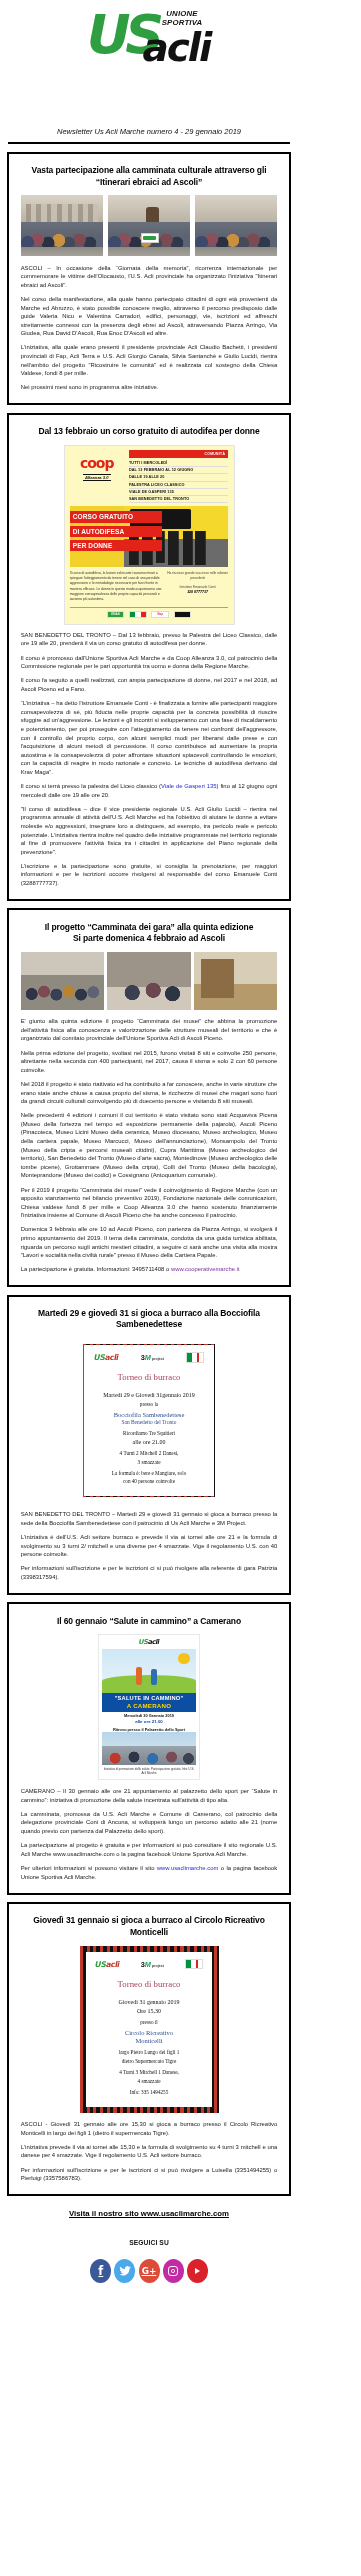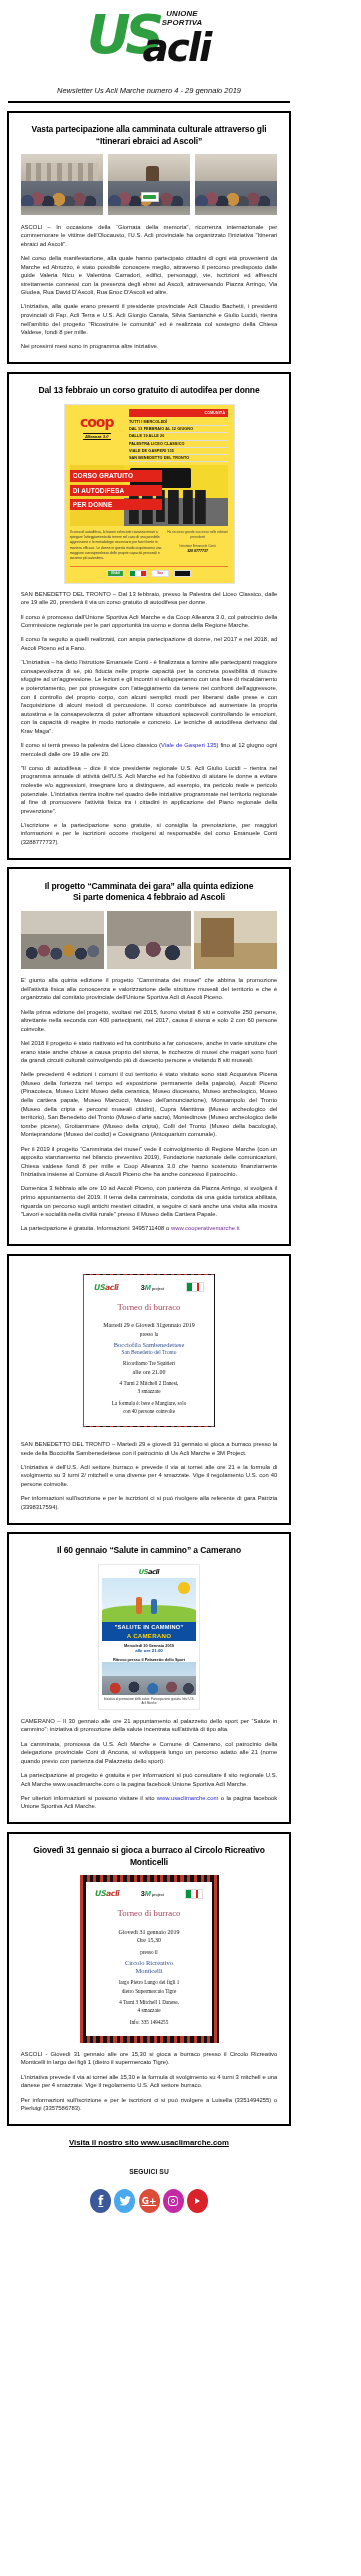--- a/index.html
+++ b/index.html
@@ -39,20 +39,21 @@
     font-size: 7.8px; font-weight: 800; font-style: italic;
     color:#111; letter-spacing: 0.2px;
   }
   .newsletter-line {
     font-style: italic;
     font-size: 7.5px;
     font-weight: 400;
     text-align:center;
     padding: 3.1px 0 5.2px 0;
     color:#111;
+    margin-top:41px;
   }
   .rule-thick { border-top: 2.1px solid #000; margin: 0 8.3px 0 8.3px; }
 
   
   .article {
     border: 2.1px solid #000;
     margin: 7.3px 7.3px 0 7.3px;
     padding: 8.3px 11.4px 11.4px 11.4px;
     background: #fff;
   }
@@ -103,21 +104,21 @@
                 linear-gradient(#6a6f7c,#4c525e);}
   .ph-ground{ position:absolute; bottom:0; left:0; right:0; height:16%;
               background:linear-gradient(#8d8a84,#a5a29b); }
   .ph-banner{ position:absolute; bottom:22%; left:40%; width:22%; height:16%;
               background:#fff; border:0.5px solid #ccc; }
   .ph-banner::after{ content:""; position:absolute; inset:1.6px;
               background:#2f9e41; border-radius:1px; }
 
   
   .poster-wrap { display:flex; justify-content:center; margin: 2.1px 0 6.2px 0; }
-  .poster-auto { width: 171px; background:#fde047; border:0.5px solid #e3e3e3; padding:4.1px 5.2px 5.2px 5.2px; }
+  .poster-auto { width: 171px; background:#fef9c3; border:0.5px solid #e3e3e3; padding:4.1px 5.2px 5.2px 5.2px; }
   .pa-top { display:flex; gap:5.2px; align-items:flex-start; }
   .coop-logo { width:54px; text-align:center; padding-top:7.3px; }
   .coop-word { font-family:"DejaVu Sans", sans-serif; font-weight:800; font-size:14px;
                color:#e2231a; letter-spacing:-1px; line-height:13.5px; }
   .coop-sub { font-size:4.1px; font-weight:800; color:#111; border-top:0.5px solid #111;
               border-bottom:0.5px solid #111; display:inline-block; margin-top:1.6px; padding:0 2.1px;
               font-style:italic;}
   .pa-info { flex:1; }
   .pa-redbar { background:#e2231a; color:#fff; font-size:3.4px; font-weight:800;
                text-align:right; padding:2.1px 3.1px; letter-spacing:0.3px; }
@@ -375,20 +376,24 @@
     <p>E' giunto alla quinta edizione il progetto “Camminata dei musei” che abbina la promozione dell'attività fisica alla conoscenza e valorizzazione delle strutture museali del territorio e che è organizzato dal comitato provinciale dell'Unione Sportiva Acli di Ascoli Piceno.</p>
     <p>Nella prima edizione del progetto, svoltasi nel 2015, furono visitati 8 siti e coinvolte 250 persone, altrettante nella seconda con 400 partecipanti, nel 2017, causa il sisma e solo 2 con 60 persone coinvolte.</p>
     <p>Nel 2018 il progetto è stato riattivato ed ha contribuito a far conoscere, anche in varie strutture che erano state anche chiuse a causa proprio del sisma,  le ricchezze di musei che magari sono fuori da grandi circuiti culturali coinvolgendo più di duecento persone e visitando 8 siti museali.</p>
     <p>Nelle precedenti 4 edizioni  i comuni il cui territorio è stato visitato sono stati Acquaviva Picena (Museo della fortezza nel tempo ed esposizione permanente della pajarola), Ascoli Piceno (Pinacoteca, Museo Licini Museo della ceramica, Museo diocesano, Museo archeologico, Museo della cartiera papale, Museo Marcucci, Museo dell'annunciazione), Monsampolo del Tronto (Museo della cripta e percorsi museali cittdini), Cupra Marittima (Museo archeologico del territorio), San Benedetto del Tronto (Museo d'arte sacra), Montedinove (Museo archeologico delle tombe picene), Grottammare (Museo della cripta), Colli del Tronto (Museo della bacologia), Monteprandone (Museo dei codici) e Cossignano (Antoquarium comunale).</p>
     <p>Per il 2019 il progetto “Camminata dei musei” vede il coinvolgimento di Regione Marche (con un apposito stanziamento nel bilancio preventivo 2019), Fondazione nazionale delle comunicazioni, Chiesa valdese fondi 8 per mille e Coop Alleanza 3.0 che hanno sostenuto finanziamente l'iniziativa insieme al Comune di Ascoli Piceno che ha anche concesso il patrocinio.</p>
     <p>Domenica 3 febbraio alle ore 10 ad Ascoli Piceno, con partenza da Piazza Arringo, si svolgerà il primo appuntamento del 2019. Il tema della camminata, condotta da una guida turistica abilitata, riguarda un percorso sugli antichi  mestieri cittadini, a seguire ci sarà anche una  visita alla mostra "Lavori e socialità nella civiltà rurale" presso il Museo della Cartiera Papale.</p>
     <p class="last">La partecipazione è gratuita. Informazioni: 3495711408 o <a class="inline-link purple" href="#">www.cooperativemarche.it</a></p>
   </div>
 
   <div class="article">
+    <h2>
+      <span>Martedì 29 e giovedì 31 si gioca a burraco alla Bocciofila</span><br>
+      <span>Sambenedettese</span>
+    </h2>
 
     <div class="burr-wrap">
       <div class="burr-frame">
         <div class="burr-border"></div>
         <div class="burr-inner">
           <div class="burr-logos">
             <div class="bl-usacli">US<span>acli</span></div>
             <div class="bl-3m">3<i>M</i><u> project</u></div>
             <div class="bl-fed"></div>
           </div>

